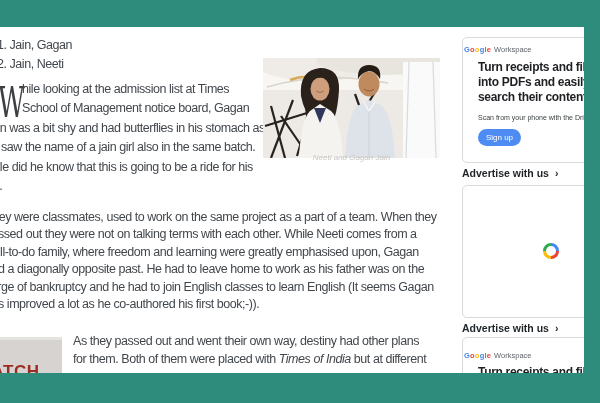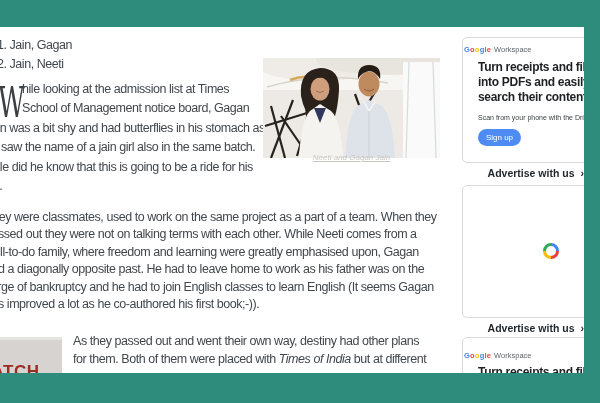--- a/index.html
+++ b/index.html
@@ -36,21 +36,21 @@
   }
   .watch span{
     color:var(--watch-red);font-weight:bold;font-size:17px;
     letter-spacing:0.5px;margin-left:-10px;line-height:1.1;
   }
 
   
   .photo{position:absolute;left:263px;top:58px;width:177px;height:100px;z-index:3;overflow:hidden;}
   .caption{
     position:absolute;left:263px;top:153px;width:177px;text-align:center;
-    font-size:8px;font-style:italic;color:var(--caption-gray);z-index:4;text-decoration:underline;
+    font-size:8px;font-style:italic;color:var(--caption-gray);z-index:4;
   }
 
   
   .card{
     position:absolute;left:462px;width:136px;background:#fff;
     border:1px solid var(--card-border);border-radius:5px;
     box-sizing:border-box;overflow:hidden;z-index:5;
   }
   .ad1{top:37px;height:126px;}
   .ad2{top:185px;height:133px;}
@@ -62,21 +62,21 @@
     color:var(--headline);line-height:15px;}
   .headline div{white-space:nowrap;}
   .subtext{position:absolute;left:15px;font-size:7px;color:#3c4043;white-space:nowrap;}
   .cta{
     position:absolute;left:15px;width:43px;height:17px;border-radius:9px;
     background:var(--cta-blue);color:#fff;font-size:8px;border:none;
     display:flex;align-items:center;justify-content:center;
     font-family:Liberation Sans, sans-serif;cursor:pointer;
   }
   .advlink{
-    position:absolute;left:462px;width:122px;text-align:right;
+    position:absolute;left:462px;width:122px;
     font-size:10.5px;font-weight:bold;color:var(--advertise-text);z-index:6;cursor:pointer;
   }
   .advlink .chev{margin-left:6px;font-weight:bold;}
   .adv1{top:167px;}
   .adv2{top:322px;}
   .spinner{position:absolute;left:79px;top:56px;width:18px;height:18px;}
 </style>
 </head>
 <body>
 

